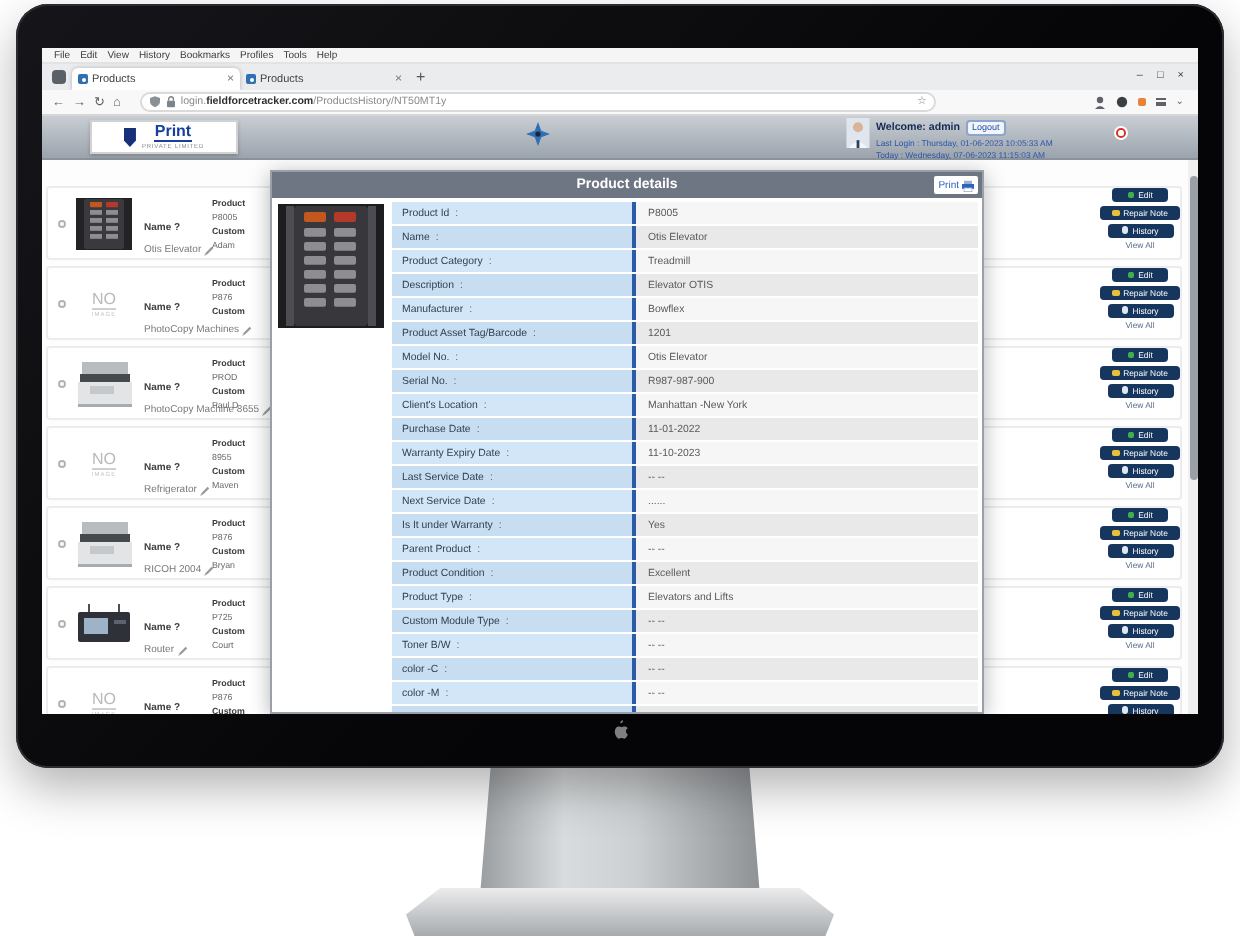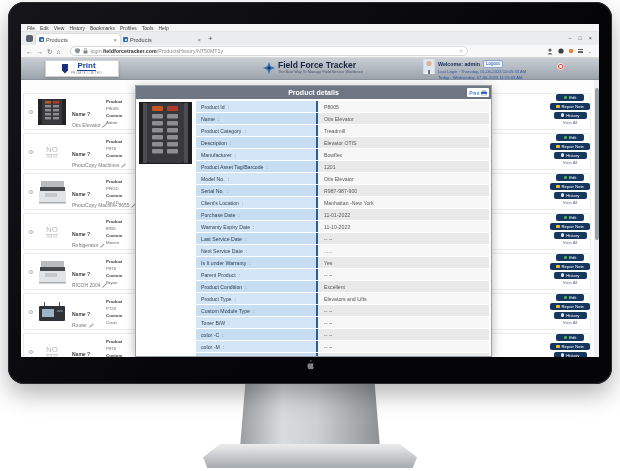--- a/index.html
+++ b/index.html
@@ -200,24 +200,20 @@
             <span class="lakme-txt">
               <span class="lakme-name">Print</span>
               <span class="lakme-tag">PRIVATE LIMITED</span>
             </span>
           </div>
           <div class="fft">
             <svg width="12" height="12" viewBox="0 0 11 11">
                 <path d="M5.5 0 L7 4 L11 5.5 L7 7 L5.5 11 L4 7 L0 5.5 L4 4 Z" fill="#2f6fb2"></path>
                 <circle cx="5.5" cy="5.5" r="1.2" fill="#17263f"></circle>
               </svg>
-            <span class="fft-txt">
-              <span class="fft-title">Field Force Tracker</span>
-              <span class="fft-tag">The Best Way To Manage Field Service Workforce</span>
-            </span>
           </div>
           <div class="user-area">
             <svg width="12" height="15" viewBox="0 0 10 13">
                 <rect width="10" height="13" fill="#dfe6ee"></rect>
                 <circle cx="5" cy="4" r="2.2" fill="#d8b49a"></circle>
                 <path d="M1 13 Q5 8 9 13 Z" fill="#f5f7f9"></path>
                 <rect x="4.4" y="9.6" width="1.2" height="3.4" fill="#27415f"></rect>
               </svg>
             <span class="user-lines">
               <span class="user-line1">

